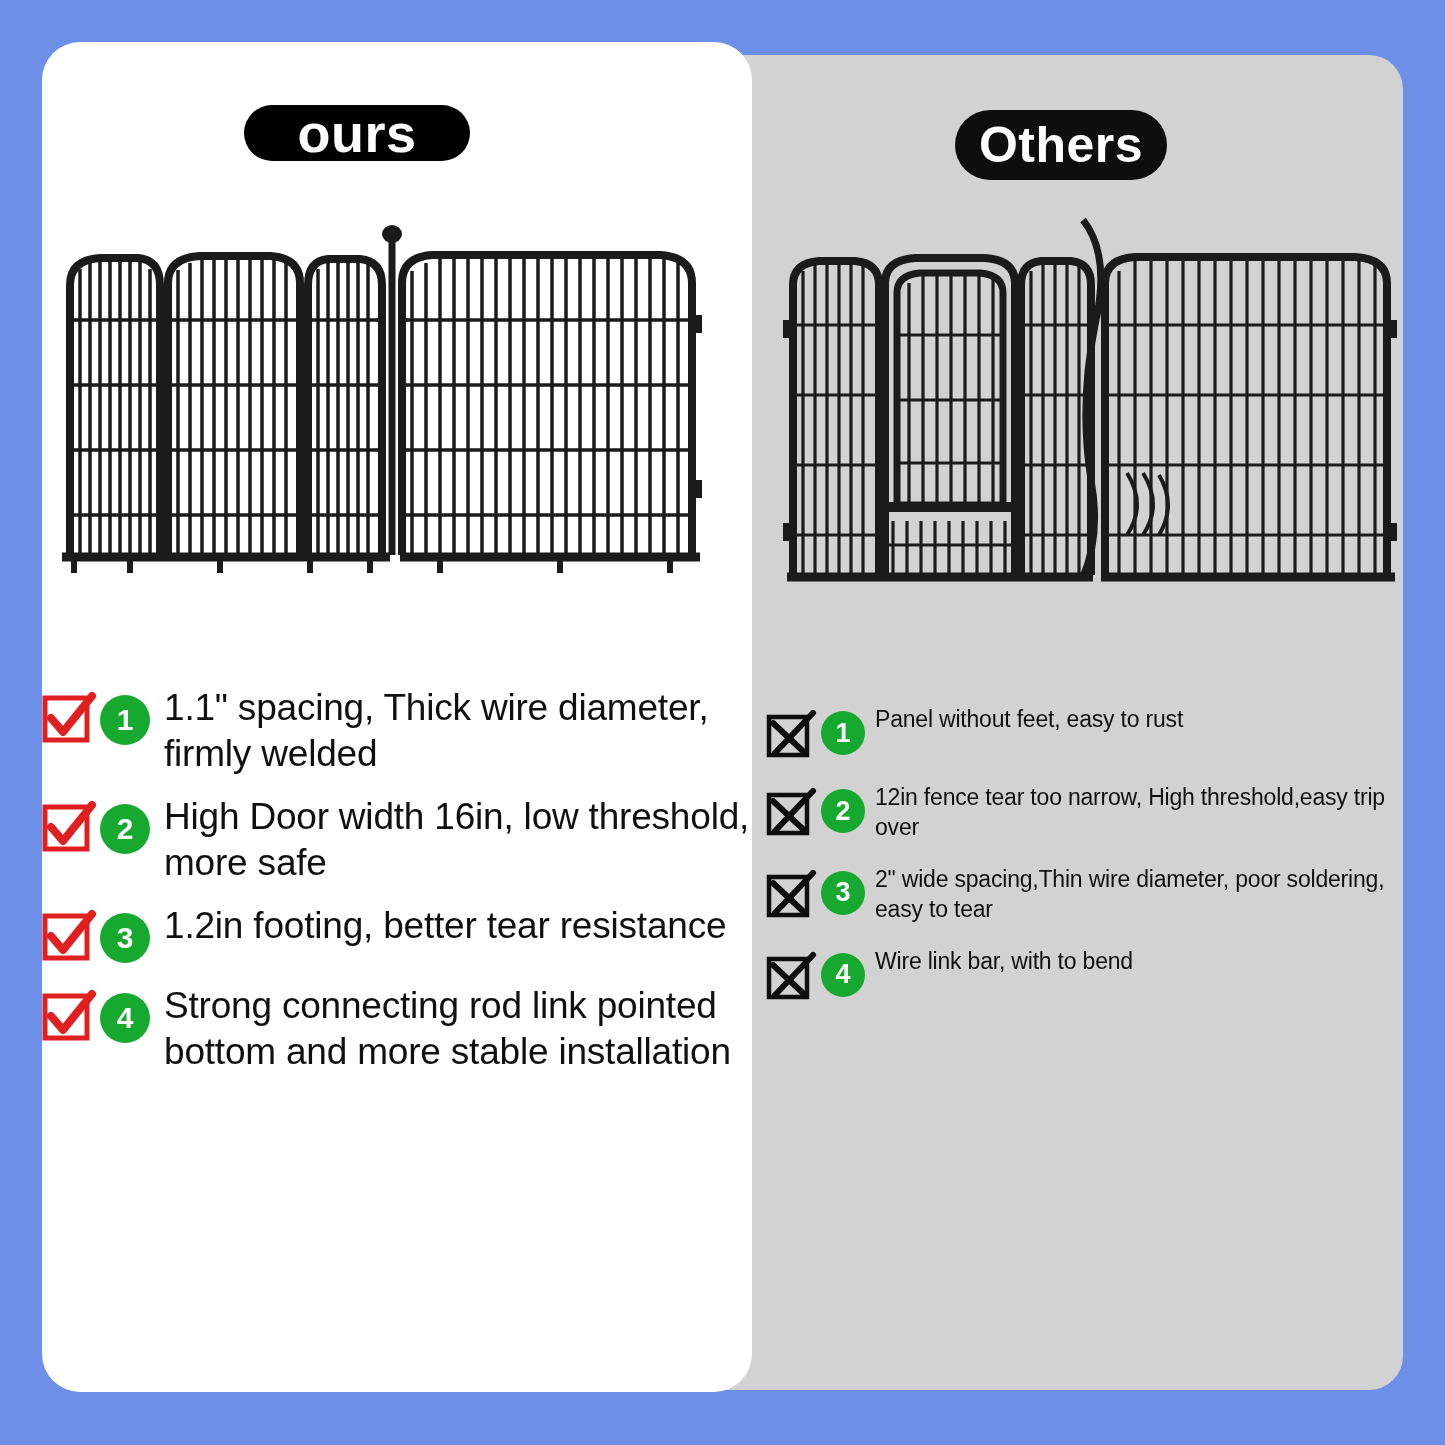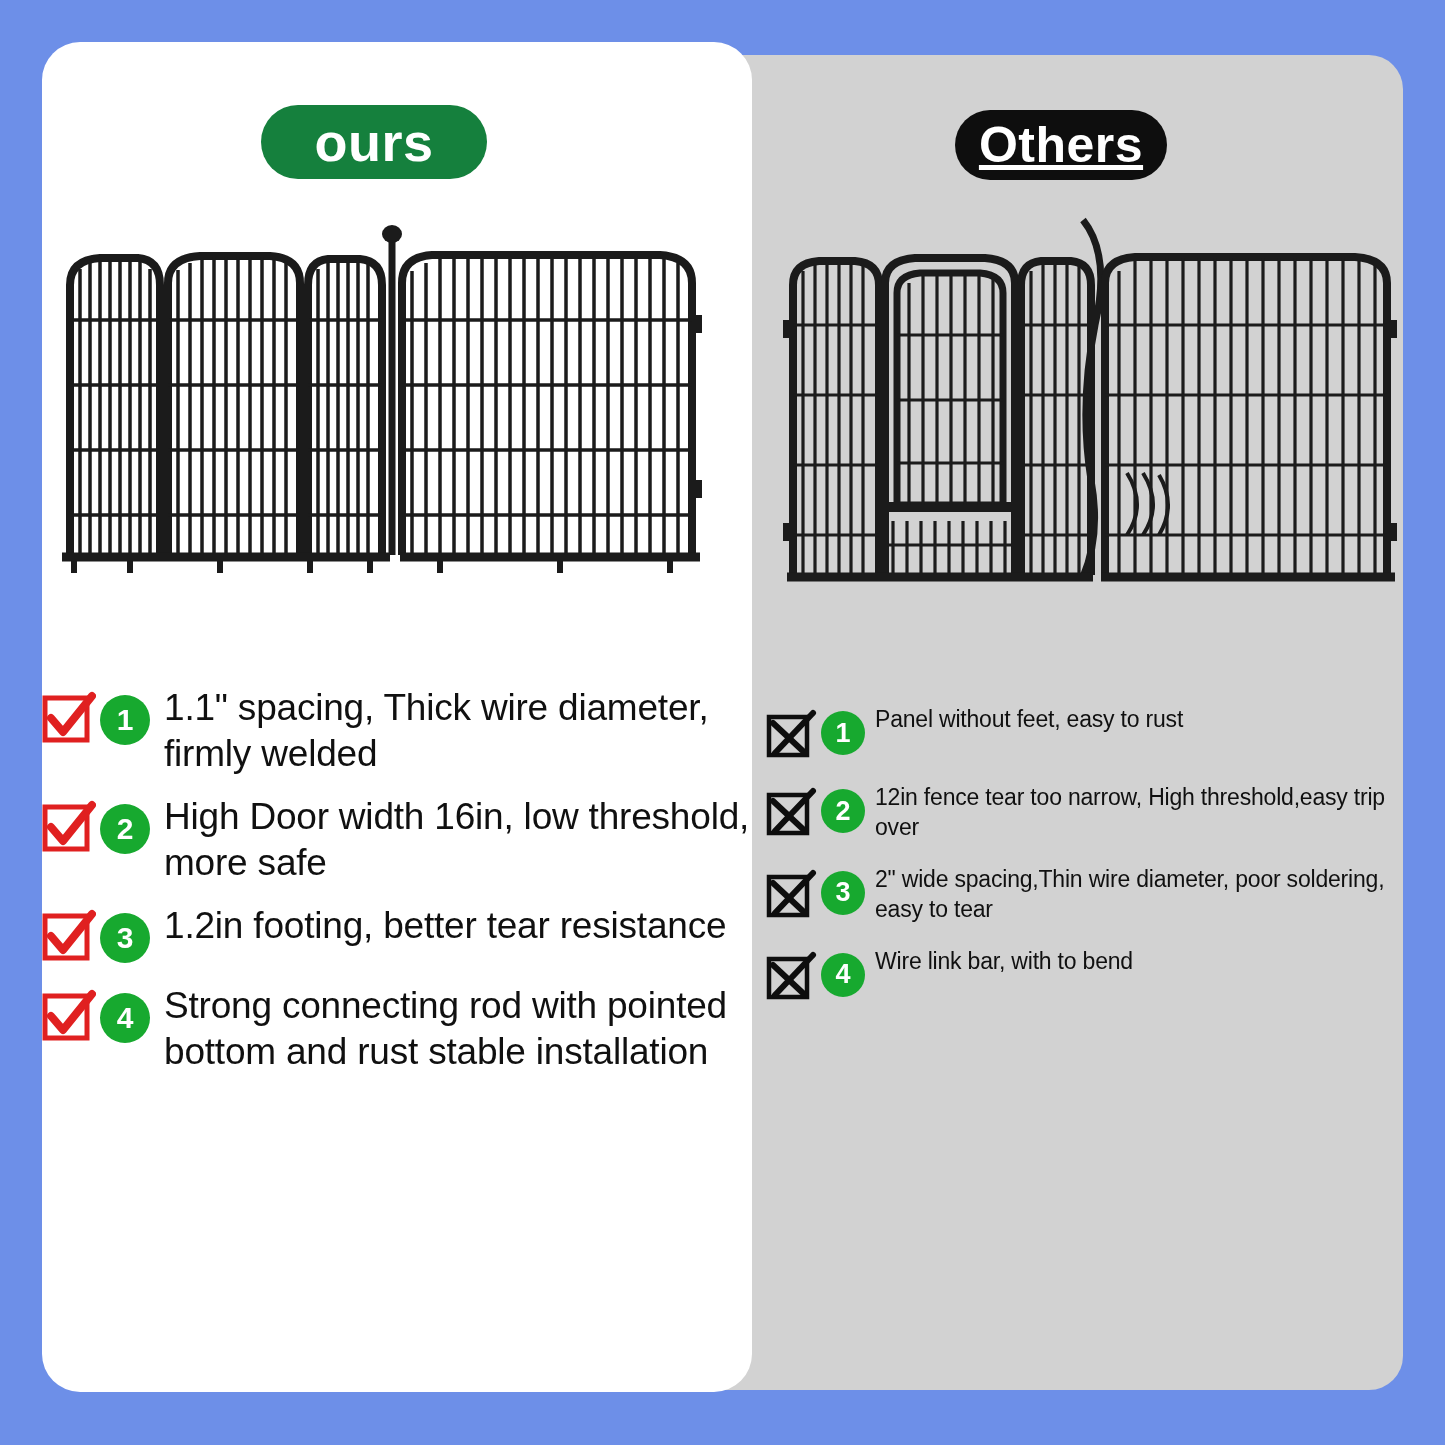--- a/index.html
+++ b/index.html
@@ -48,39 +48,38 @@
   .badge {
     position: absolute;
     display: flex;
     align-items: center;
     justify-content: center;
     border-radius: 40px;
     font-weight: bold;
     letter-spacing: 0.5px;
   }
   .badge-ours {
-    left: 261px;
+    left: 244px;
     top: 105px;
     width: 226px;
-    height: 74px;
-    background: #15803d;
+    height: 56px;
+    background: #000000;
     color: #ffffff;
     font-size: 54px;
     z-index: 7;
   }
   .badge-others {
     left: 955px;
     top: 110px;
     width: 212px;
     height: 70px;
     background: #0e0e0e;
     color: #ffffff;
     font-size: 50px;
     z-index: 7;
-    text-decoration: underline;
   }
 
   
   .fence {
     position: absolute;
   }
   .fence-ours { left: 60px; top: 225px; width: 660px; height: 365px; z-index: 6;}
   .fence-others { left: 775px; top: 205px; width: 640px; height: 390px; z-index: 6;}
 
   
@@ -292,21 +291,21 @@
     </div>
 
     <div class="row">
       <div class="mark">
         <svg viewBox="0 0 56 56" width="56" height="56">
           <rect x="5" y="7" width="42" height="42" fill="none" stroke="#e02020" stroke-width="5"></rect>
           <path d="M11 27 L23 41 L52 5" fill="none" stroke="#e02020" stroke-width="8" stroke-linecap="round" stroke-linejoin="round"></path>
         </svg>
       </div>
       <div class="num">4</div>
-      <div class="txt-ours">Strong connecting rod with pointed bottom and rust stable installation</div>
+      <div class="txt-ours">Strong connecting rod link pointed bottom and more stable installation</div>
     </div>
 
   </div>
 
   <div class="list list-others">
 
     <div class="row row-others">
       <div class="mark">
         <svg viewBox="0 0 52 52" width="52" height="52">
           <rect x="4" y="8" width="38" height="38" fill="none" stroke="#0e0e0e" stroke-width="4.5"></rect>

